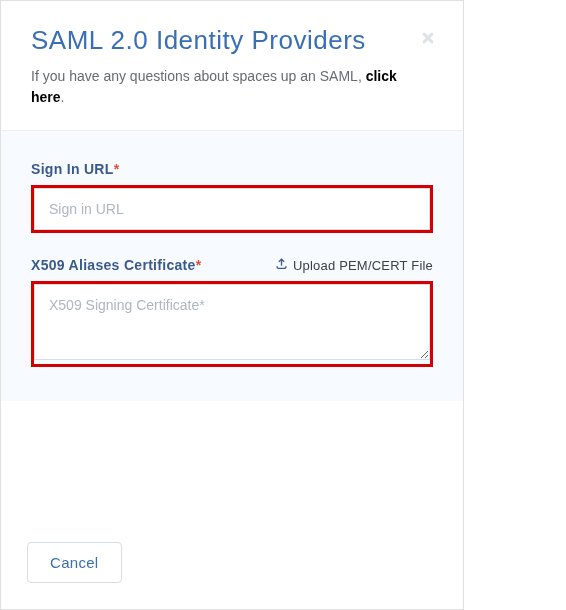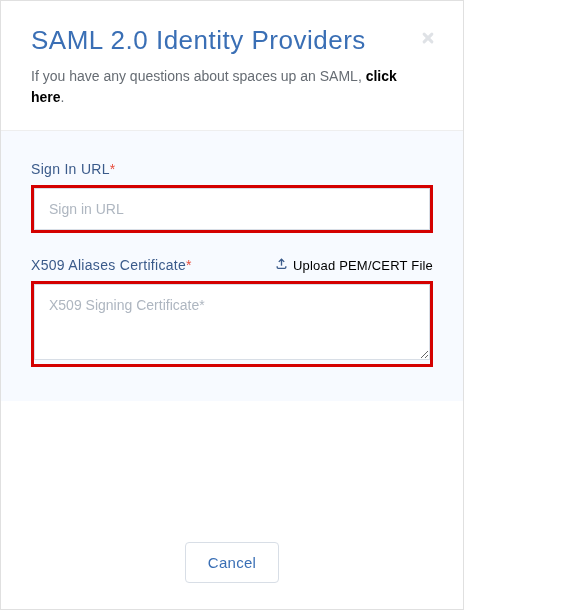--- a/index.html
+++ b/index.html
@@ -65,21 +65,21 @@
     .body {
       padding: 30px 30px 10px 30px;
       background: #f7faff;
     }
     .field-group {
       margin-bottom: 24px;
     }
     .label {
       color: #3a5a8a;
       font-size: 14px;
-      font-weight: 400;
+      font-weight: 700;
       margin-bottom: 8px;
       display: block;
       letter-spacing: 0.3px;
     }
     .req {
       color: #e74c3c;
     }
     .highlight-wrap {
       border: 3px solid #d40000;
       padding: 0;
@@ -112,39 +112,39 @@
     .textarea::placeholder {
       color: #aeb6c0;
     }
     .cert-row {
       display: flex;
       justify-content: space-between;
       align-items: flex-end;
       margin-bottom: 8px;
     }
     .upload-link {
-      color: #000000;
+      color: #404040;
       font-size: 13px;
       display: flex;
       align-items: center;
       gap: 5px;
       cursor: pointer;
       letter-spacing: 0.2px;
     }
     .upload-icon {
       display: inline-block;
     }
     .footer {
       position: absolute;
       bottom: 0;
       left: 0;
       right: 0;
       padding: 20px 26px 26px;
       display: flex;
-      justify-content: center;
+      justify-content: flex-start;
       gap: 16px;
       align-items: center;
     }
     .btn {
       padding: 11px 22px;
       font-size: 15px;
       border-radius: 4px;
       cursor: pointer;
       font-family: inherit;
       font-weight: 500;

